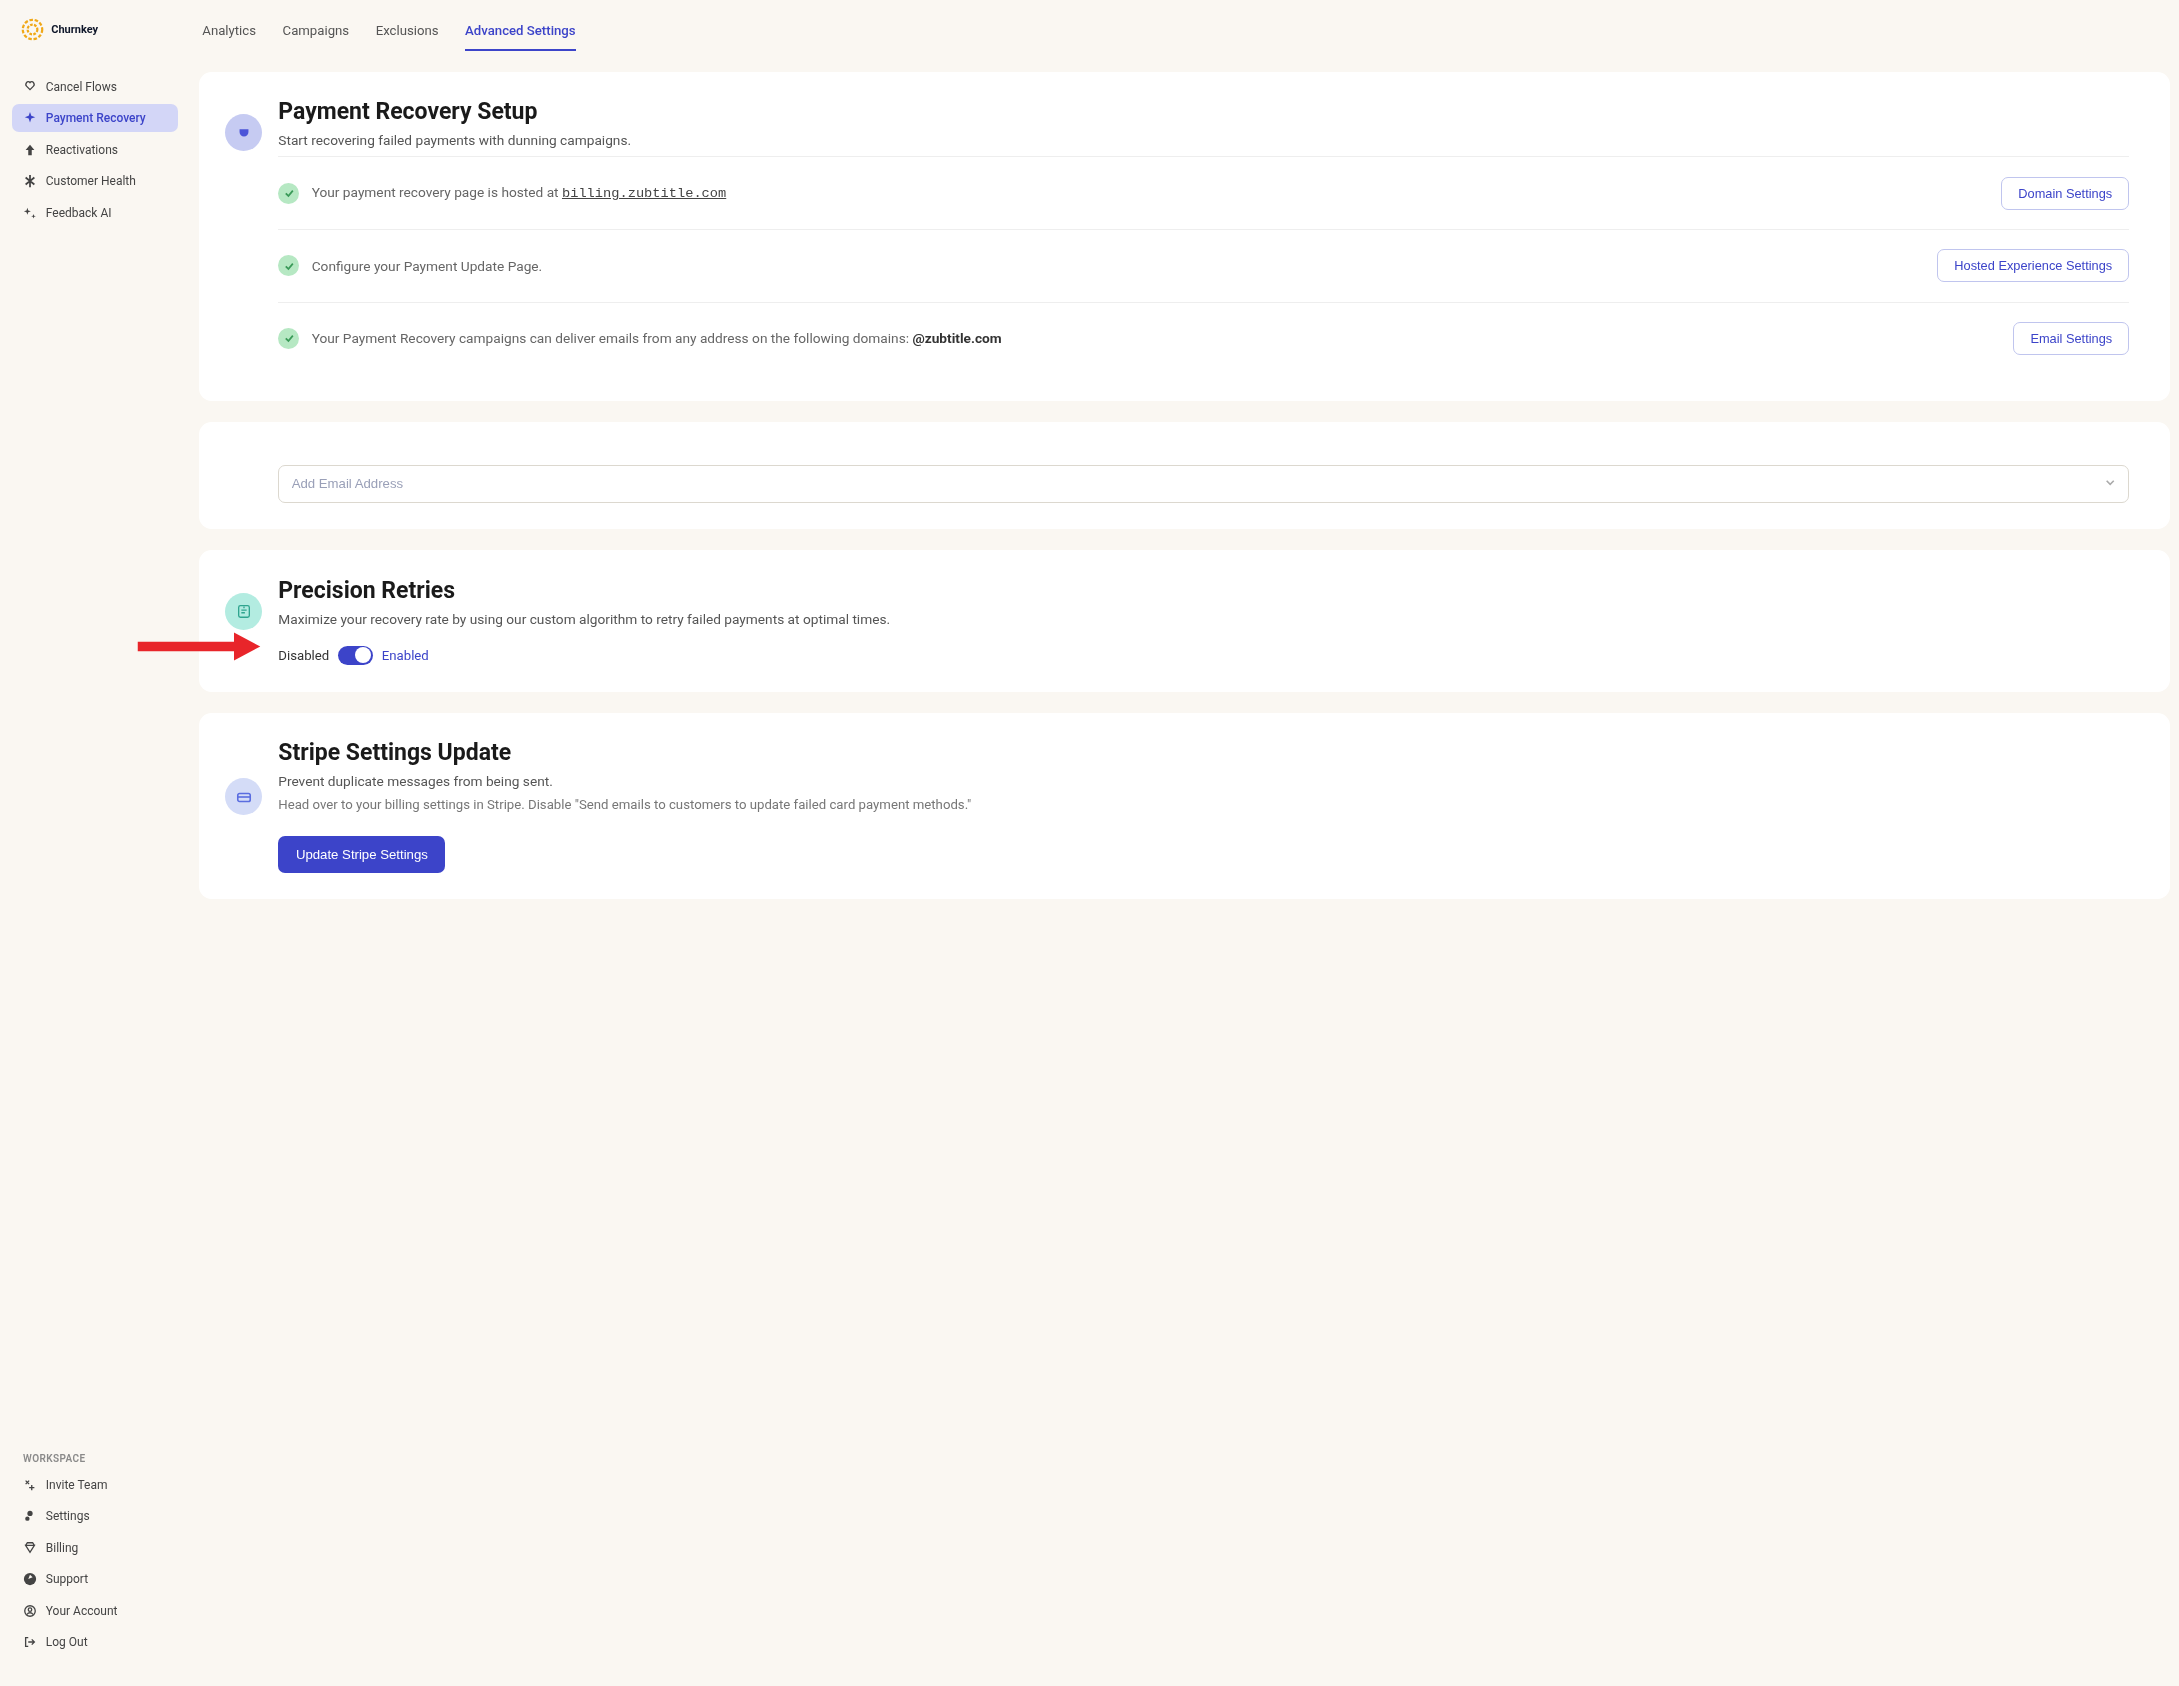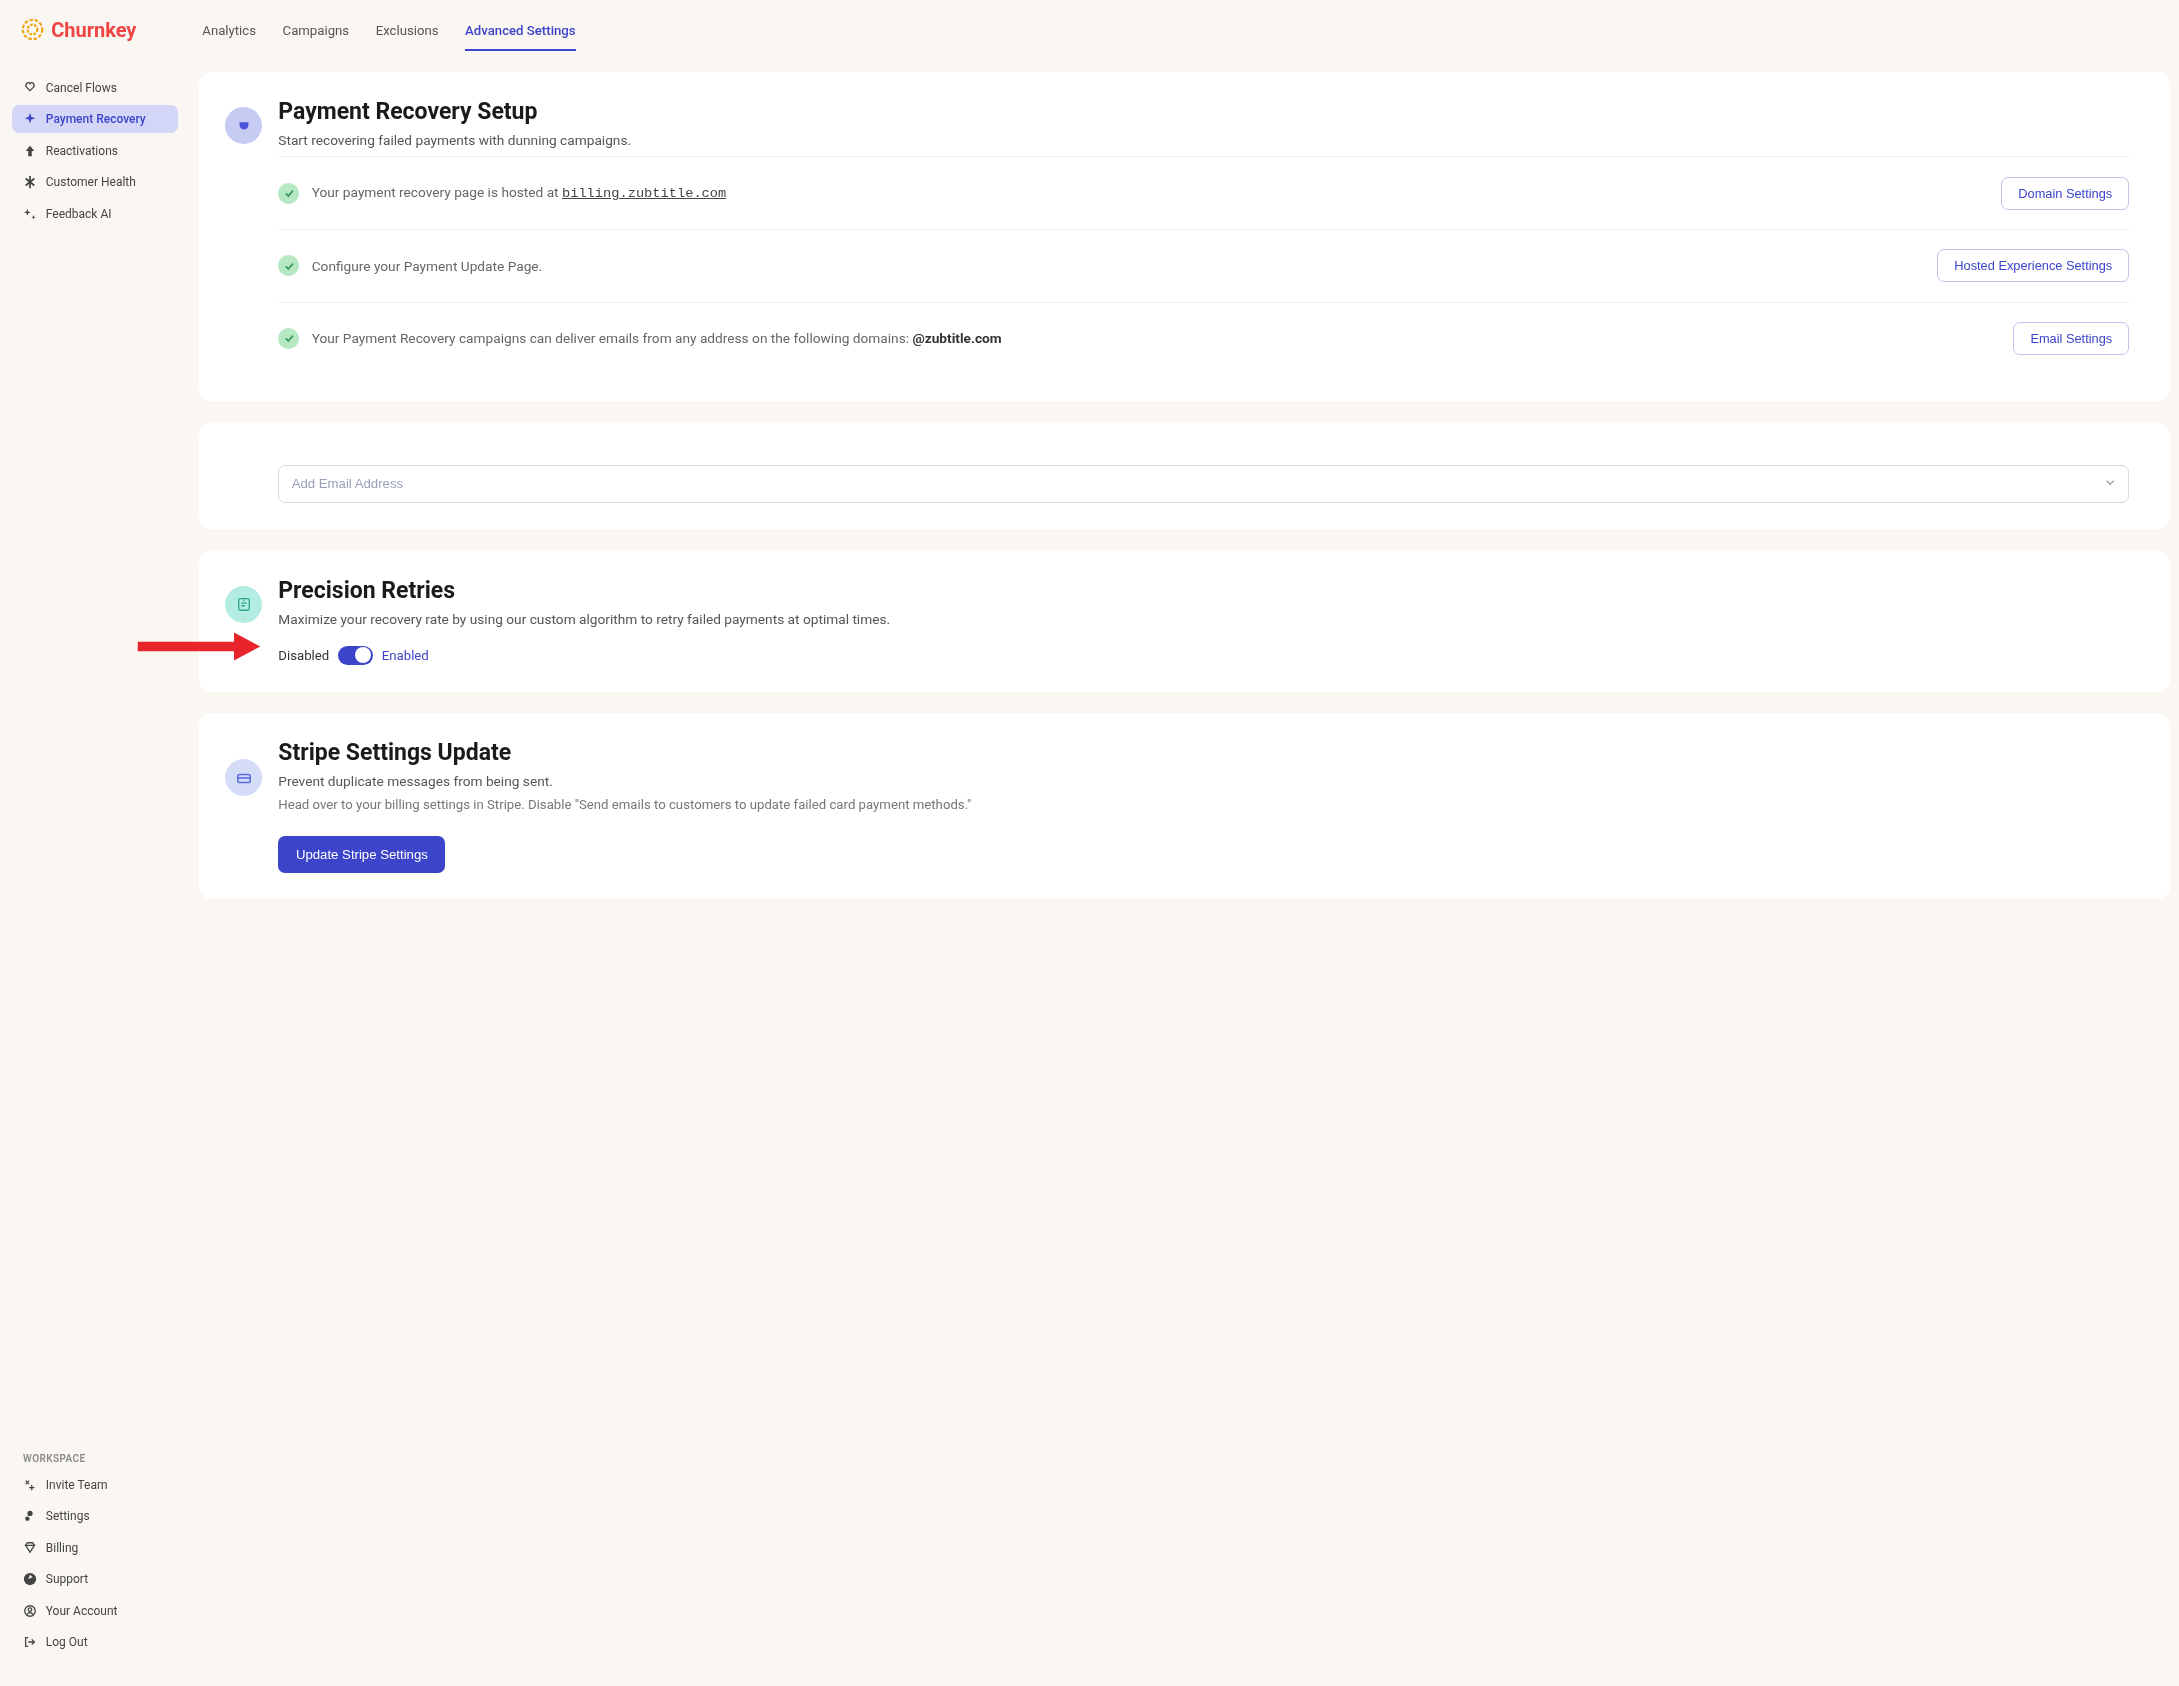--- a/index.html
+++ b/index.html
@@ -27,23 +27,23 @@
       padding-left: 8.8px;
     }
     .logo-mark {
       width: 23px;
       height: 23px;
       display: flex;
       align-items: center;
       justify-content: center;
     }
     .logo-text {
-      font-size: 20px;
+      font-size: 11px;
       font-weight: 700;
-      color: #ef4444;
+      color: #0f172a;
     }
     
     .nav-section { margin-bottom: 8.8px; }
     .nav-item {
       display: flex;
       align-items: flex-end;
       gap: 8.8px;
       padding: 7px 10.6px;
       border-radius: 7px;
       color: #444;
@@ -101,21 +101,21 @@
     .card {
       background: #fff;
       border-radius: 12.4px;
       padding: 26.5px 41px 26.5px 26.5px;
       margin-top: 21px;
       position: relative;
     }
     
     .card-header {
       display: flex;
-      align-items: center;
+      align-items: flex-end;
       gap: 16px;
       margin-bottom: 5.3px;
     }
     .card-icon {
       width: 37px;
       height: 37px;
       border-radius: 50%;
       display: flex;
       align-items: center;
       justify-content: center;

